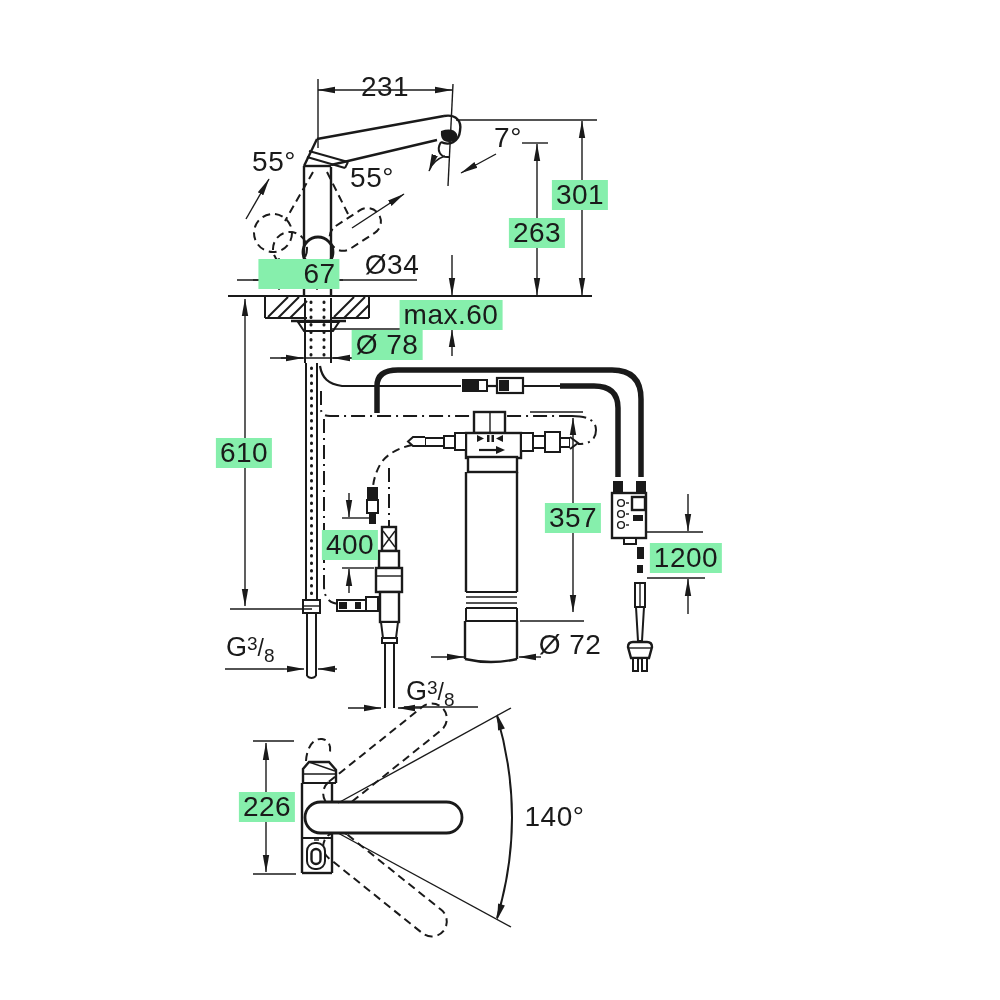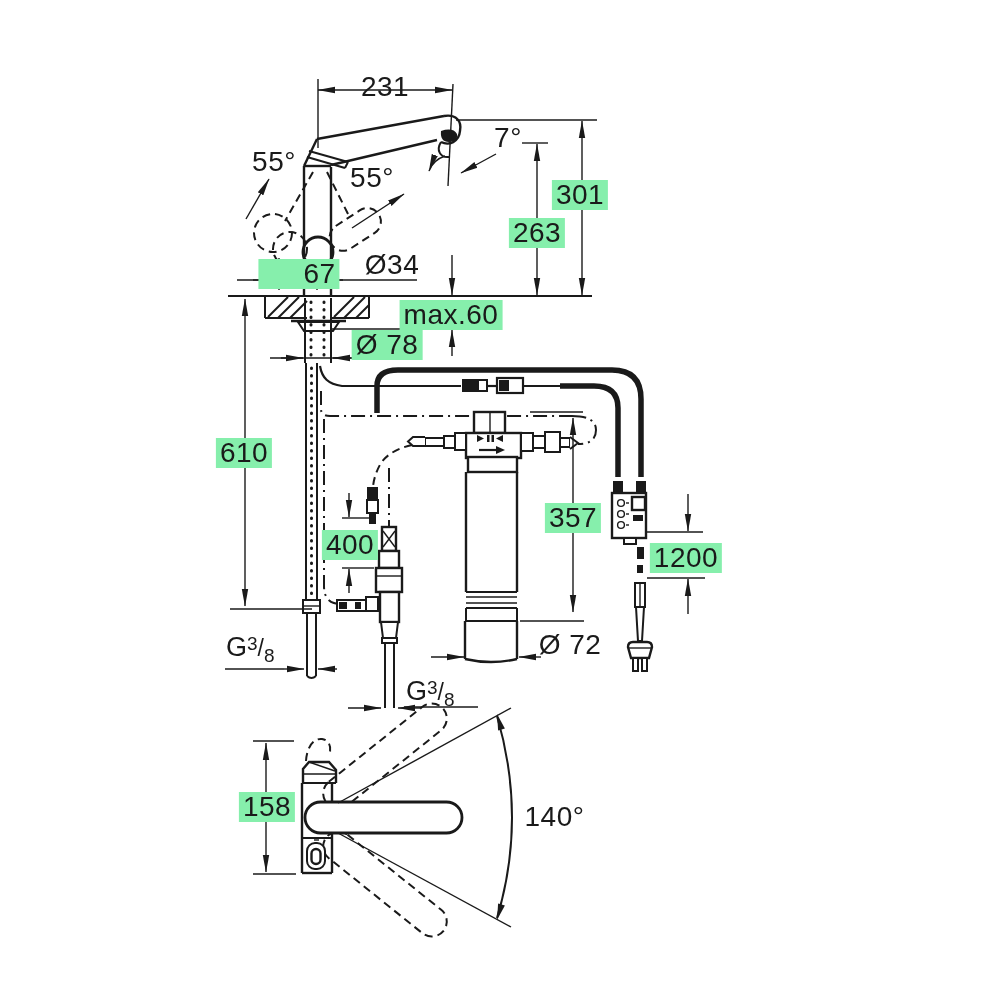--- a/index.html
+++ b/index.html
@@ -297,21 +297,21 @@
 <div class="lbl bg" style="left:537px;top:233px;">263</div>
 <div class="lbl bg" style="left:299px;top:274px;padding-left:45px;">67</div>
 <div class="lbl" style="left:392px;top:265px;">Ø34</div>
 <div class="lbl bg" style="left:451px;top:315px;">max.60</div>
 <div class="lbl bg" style="left:387px;top:345px;">Ø 78</div>
 <div class="lbl bg" style="left:244px;top:453px;">610</div>
 <div class="lbl bg" style="left:350px;top:545px;">400</div>
 <div class="lbl bg" style="left:573px;top:518px;">357</div>
 <div class="lbl bg" style="left:686px;top:558px;">1200</div>
 <div class="lbl" style="left:570px;top:645px;">Ø 72</div>
-<div class="lbl bg" style="left:267px;top:807px;">158</div>
+<div class="lbl bg" style="left:267px;top:807px;">226</div>
 <div class="lbl" style="left:537px;top:817px;padding-left:35px;">140°</div>
 
 <div class="gthread" style="left:226px;top:634px;">
   <span>G</span><span class="fr-num">3</span><span class="fr-sl">/</span><span class="fr-den">8</span>
 </div>
 <div class="gthread" style="left:406px;top:678px;">
   <span>G</span><span class="fr-num">3</span><span class="fr-sl">/</span><span class="fr-den">8</span>
 </div>
 
 </div>

